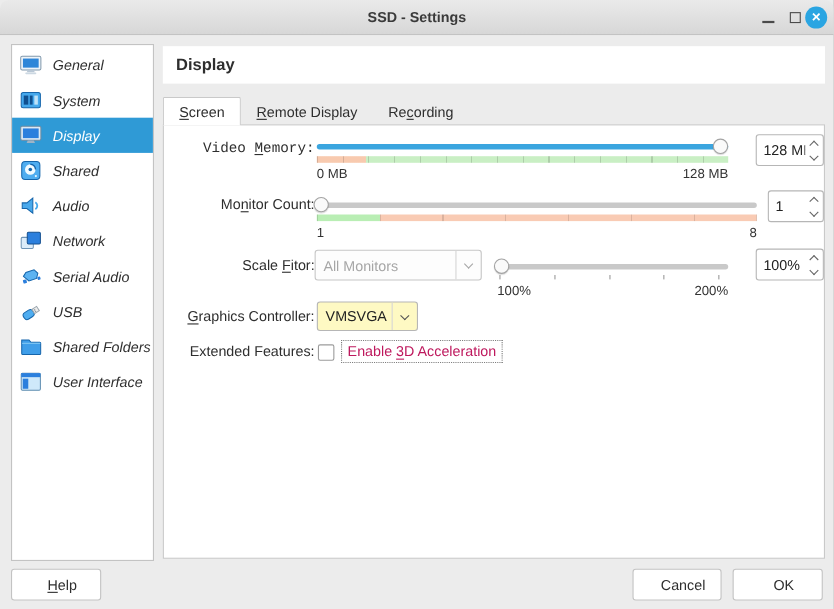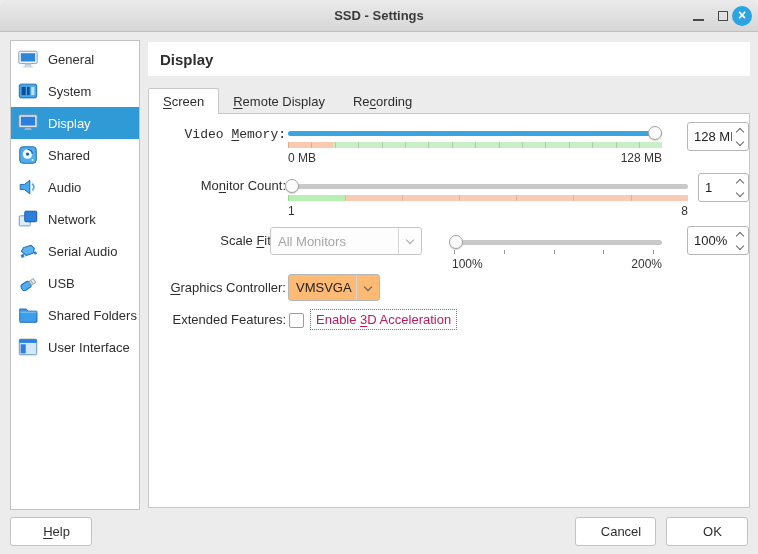--- a/index.html
+++ b/index.html
@@ -12,21 +12,21 @@
     border-radius:8px 8px 0 0;box-sizing:border-box;}
   .title{position:absolute;left:0;top:0;width:100%;text-align:center;line-height:31px;
     font-weight:bold;font-size:13px;color:#3a3a3a;}
   .tb-min{position:absolute;right:54px;top:19px;width:11px;height:0;border-top:2px solid #4a4a4a;cursor:pointer;}
   .tb-max{position:absolute;right:30px;top:11px;width:8px;height:8px;border:1.7px solid #4a4a4a;cursor:pointer;}
   .tb-close{position:absolute;right:6px;top:6px;width:20px;height:20px;border-radius:50%;
     background:#2aa5e2;color:#fff;font-size:14px;font-weight:bold;text-align:center;line-height:19px;cursor:pointer;}
 
   
   .sidebar{position:absolute;left:10px;top:40px;width:130px;height:470px;background:#fff;
-    border:1px solid #c3c3c3;box-sizing:border-box;padding-top:2px;}
+    border:1px solid #c3c3c3;box-sizing:border-box;padding-top:2px;font-style:italic;}
   .sb-item{display:flex;align-items:center;height:32px;gap:8px;padding-left:5px;
     font-size:13px;color:#2e2e2e;cursor:pointer;}
   .sb-item.sel{background:#2f9ad6;color:#fff;}
   .sb-ico{width:24px;height:24px;display:flex;align-items:center;justify-content:center;flex:0 0 24px;}
 
   
   .header{position:absolute;left:148px;top:42px;width:602px;height:34px;background:#fff;
     display:flex;align-items:center;box-sizing:border-box;padding-left:12px;
     font-size:15px;font-weight:bold;color:#2e2e2e;}
 
@@ -58,21 +58,21 @@
 
   .spin{position:absolute;display:flex;align-items:center;border:1px solid #b6b6b6;border-radius:3px;
     background:#fff;box-sizing:border-box;}
   .spin .val{flex:1;padding-left:6px;font-size:13px;color:#222;white-space:nowrap;overflow:hidden;}
   .spin .btns{width:16px;height:100%;display:flex;flex-direction:column;align-items:center;justify-content:center;gap:4px;}
   .chv{display:inline-block;width:5px;height:5px;border-right:1.5px solid #666;border-bottom:1.5px solid #666;cursor:pointer;}
   .chv.up{transform:rotate(-135deg);margin-top:2px;}
   .chv.down{transform:rotate(45deg);margin-bottom:2px;}
 
   .combo{position:absolute;display:flex;align-items:center;border:1px solid #b6b6b6;border-radius:3px;
-    background:#fdba74;box-sizing:border-box;cursor:pointer;}
+    background:#fef9c3;box-sizing:border-box;cursor:pointer;}
   .combo .cval{flex:1;padding-left:7px;font-size:13px;color:#222;white-space:nowrap;overflow:hidden;}
   .combo .carr{width:22px;height:100%;display:flex;align-items:center;justify-content:center;border-left:1px solid #d6d6d6;}
   .combo .carr .chv{border-color:#555;}
   .combo.disabled{border-color:#c6c6c6;background:#fdfdfd;}
   .combo.disabled .cval{color:#a6a6a6;}
   .combo.disabled .carr .chv{border-color:#a6a6a6;}
 
   .tickrow{position:absolute;display:flex;justify-content:space-between;}
   .tick{width:1px;height:4px;background:#9a9a9a;}
 
@@ -264,21 +264,21 @@
       <span class="val">1</span>
       <span class="btns">
         <span class="chv up"></span>
         <span class="chv down"></span>
       </span>
     </div>
 
     <div class="flabel" style="left:0;top:119px;">
       <span>Scale </span><span class="mn">F</span><span>itor:</span>
     </div>
-    <div class="combo disabled" style="left:121px;top:113px;width:152px;height:28px;">
+    <div class="combo disabled" style="left:137px;top:113px;width:152px;height:28px;">
       <span class="cval">All Monitors</span>
       <span class="carr">
           <span class="chv down"></span>
         </span>
     </div>
     <div class="track" style="left:303px;top:126px;width:210px;"></div>
     <div class="handle" style="left:300px;top:121px;"></div>
     <div class="tickrow" style="left:305px;top:136px;width:200px;">
       <span class="tick"></span>
         <span class="tick"></span>

